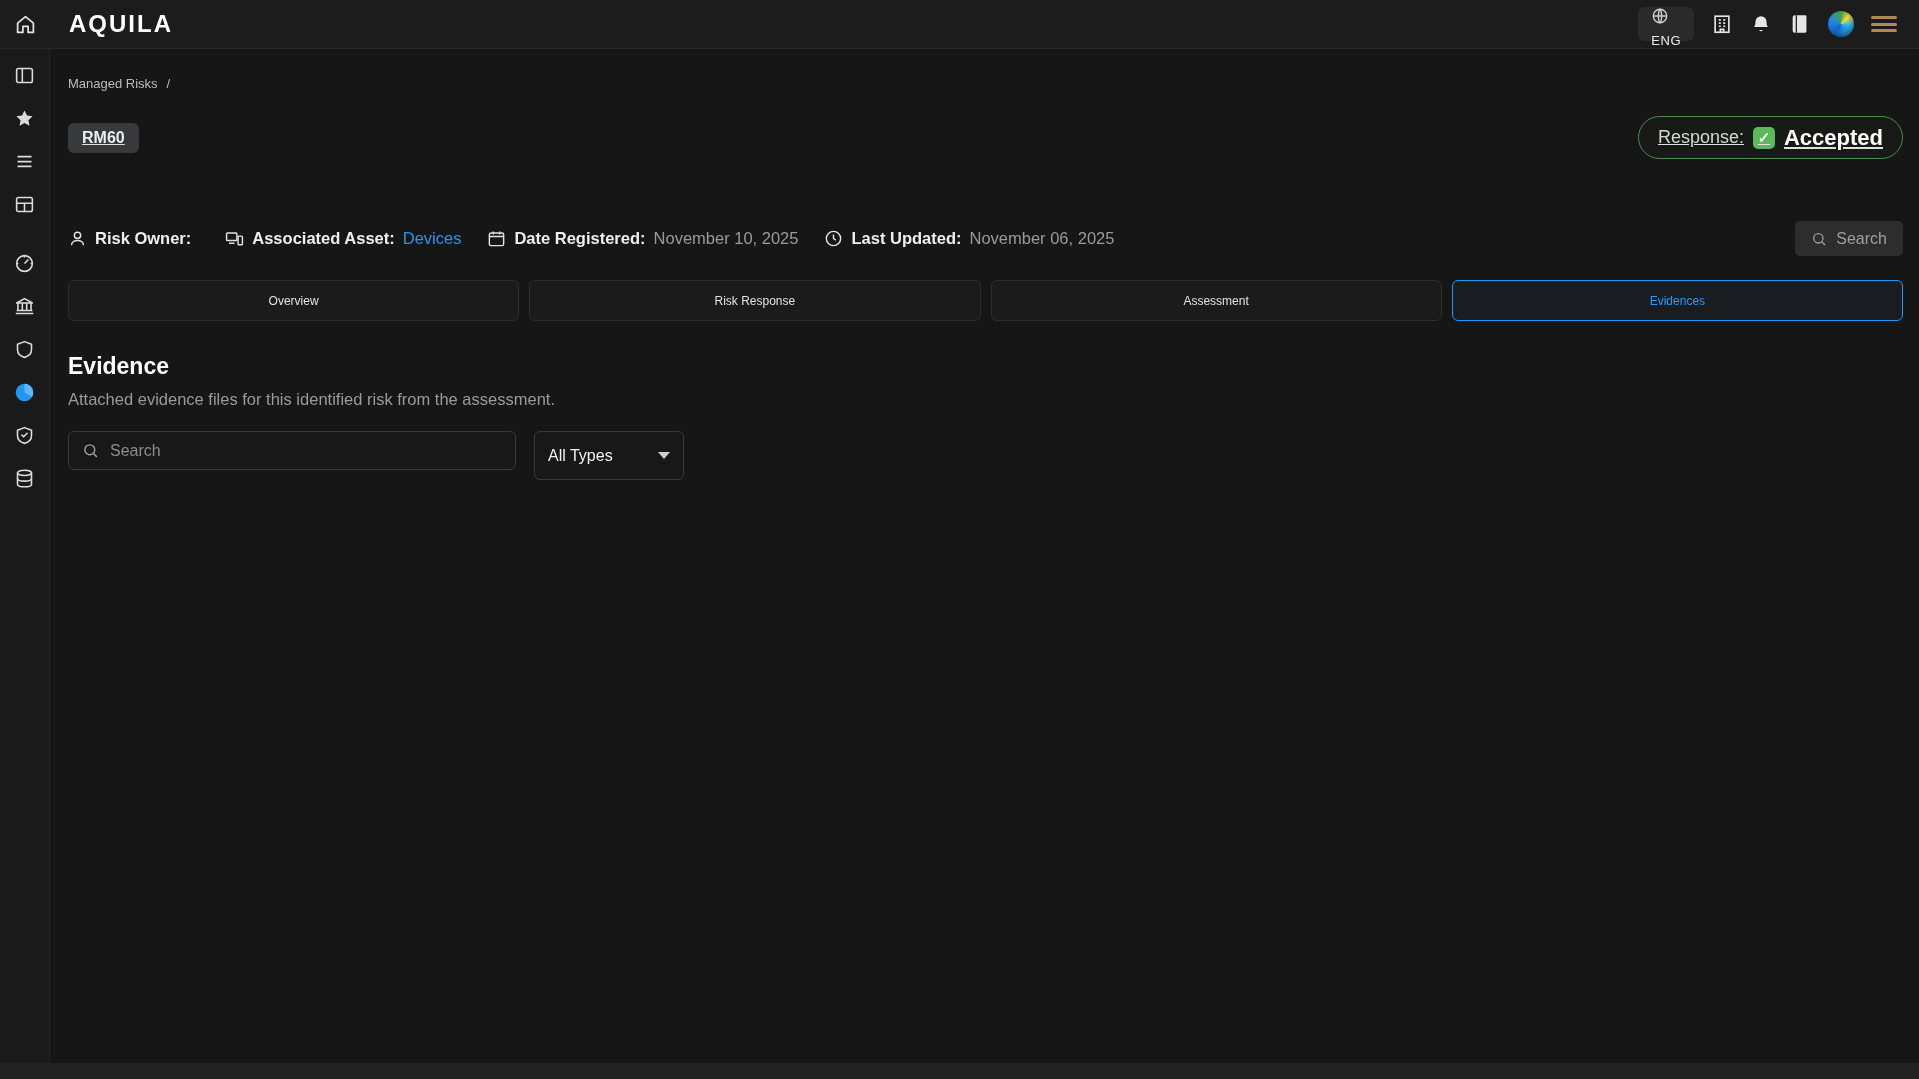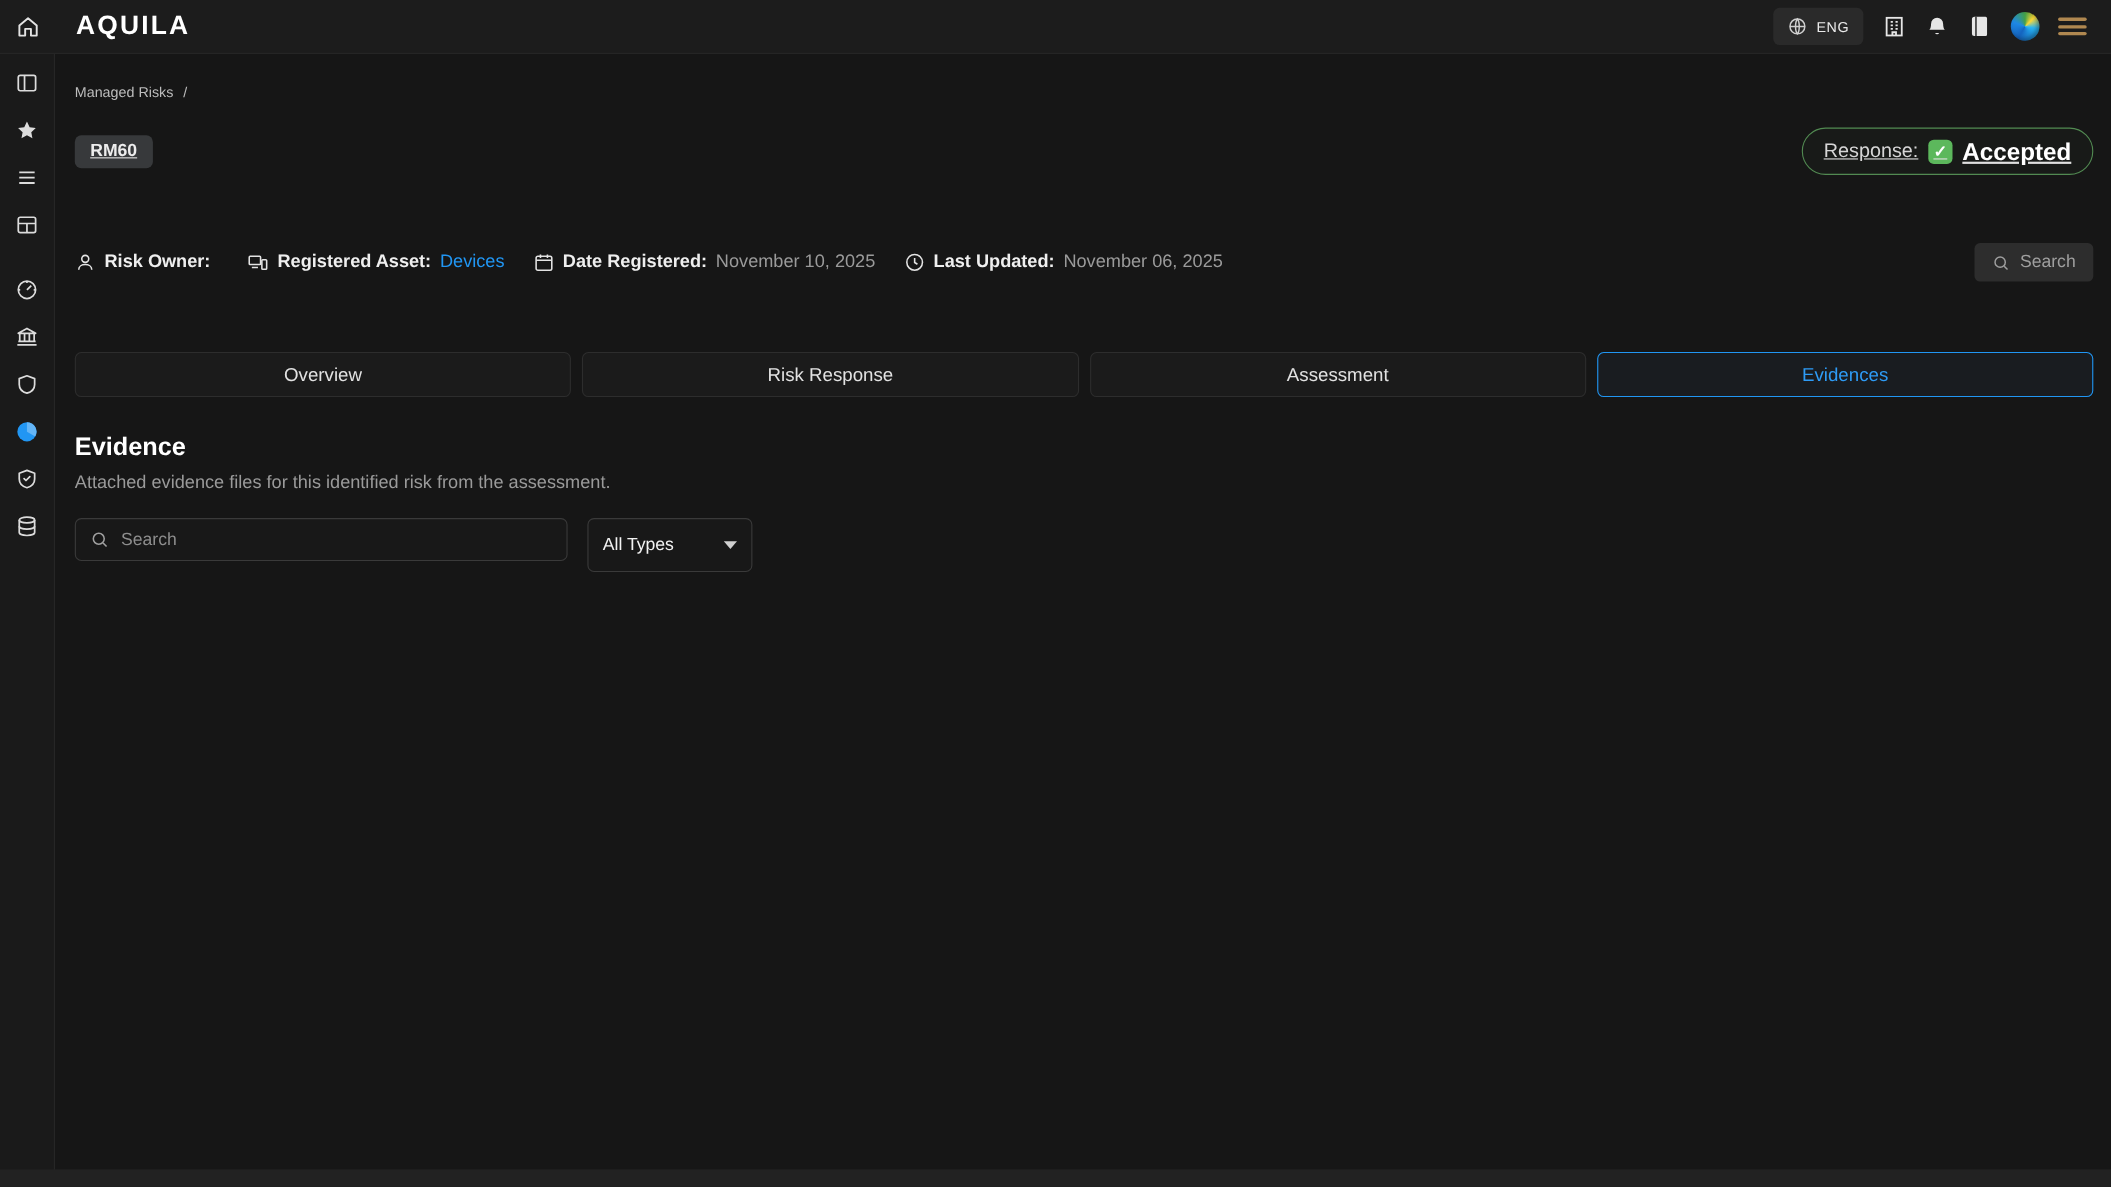--- a/index.html
+++ b/index.html
@@ -25,21 +25,21 @@
   }
   .logo {
     margin-left:19px; font-size:24px; font-weight:700; letter-spacing:2px; color:#ffffff;
     cursor:pointer;
   }
   .topbar-right {
     margin-left:auto; display:flex; align-items:center; gap:17px; padding-right:22px;
   }
   .lang-pill {
     background:#2a2a2a; border-radius:6px; height:34px; padding:0 13px;
-    display:flex; align-items:center; gap:8px; cursor:pointer;
+    display:flex; align-items:flex-start; gap:8px; cursor:pointer;flex-direction:column;
   }
   .lang-pill .icon { width:18px; height:18px; color:#cfcfcf; }
   .lang-label { font-size:13px; color:#eaeaea; letter-spacing:.5px; }
   .tb-icon { width:22px; height:22px; cursor:pointer; color:#e6e6e6; }
   .avatar-sphere {
     width:26px; height:26px; border-radius:50%; cursor:pointer;
     background:conic-gradient(from 210deg, #1565c0, #1e88e5 80deg, #43a047 150deg, #fdd835 195deg, #29b6f6 250deg, #1565c0 360deg);
     box-shadow:inset -2px -2px 4px rgba(0,0,0,.35);
   }
   .hamburger { width:26px; height:20px; display:flex; flex-direction:column; justify-content:space-between; cursor:pointer; padding:2px 0; }
@@ -93,21 +93,21 @@
     margin-left:auto; background:#2d2d2d; border:none; border-radius:5px;
     height:35px; padding:0 16px; display:flex; align-items:center; gap:9px;
     color:#9f9f9f; font-size:16px; cursor:pointer; font-family:inherit;
   }
   .header-search-btn .icon { width:16px; height:16px; color:#9f9f9f; }
 
   .tabs { margin-top:24px; display:flex; gap:10px; }
   .tab {
     flex:1; height:41px; display:flex; align-items:center; justify-content:center;
     background:#1b1b1b; border:1px solid #2d2d2d; border-radius:6px;
-    font-size:17px; color:#e2e2e2; cursor:pointer;margin-top:40px;
+    font-size:12px; color:#e2e2e2; cursor:pointer;
   }
   .tab.active { border-color:#2196f3; color:#2e9bf5; background:#191c20; }
 
   .section-title { margin-top:32px; font-size:23px; font-weight:700; color:#ffffff; }
   .section-desc { margin-top:10px; font-size:16.5px; color:#9a9a9a; }
 
   .filter-row { margin-top:22px; display:flex; gap:18px; }
   .search-box {
     width:448px; height:39px; border:1px solid #3a3a3a; border-radius:6px;
     display:flex; align-items:center; gap:11px; padding:0 13px; background:#181818;
@@ -270,21 +270,21 @@
       <span class="meta-value"></span>
     </div>
     <div class="meta-item">
       <span class="icon">
         <svg viewBox="0 0 24 24" fill="none" stroke="currentColor" stroke-width="1.8">
             <rect x="2" y="5" width="13" height="9.5" rx="1"></rect>
             <path d="M5 18h7"></path>
             <rect x="16.5" y="9" width="5.5" height="11" rx="1"></rect>
           </svg>
       </span>
-      <span class="meta-label">Registered Asset:</span>
+      <span class="meta-label">Associated Asset:</span>
       <span class="meta-value link">Devices</span>
     </div>
     <div class="meta-item">
       <span class="icon">
         <svg viewBox="0 0 24 24" fill="none" stroke="currentColor" stroke-width="1.8">
             <rect x="3" y="5" width="18" height="16" rx="2"></rect>
             <path d="M3 9.5h18M8 3v4M16 3v4"></path>
           </svg>
       </span>
       <span class="meta-label">Date Registered:</span>

